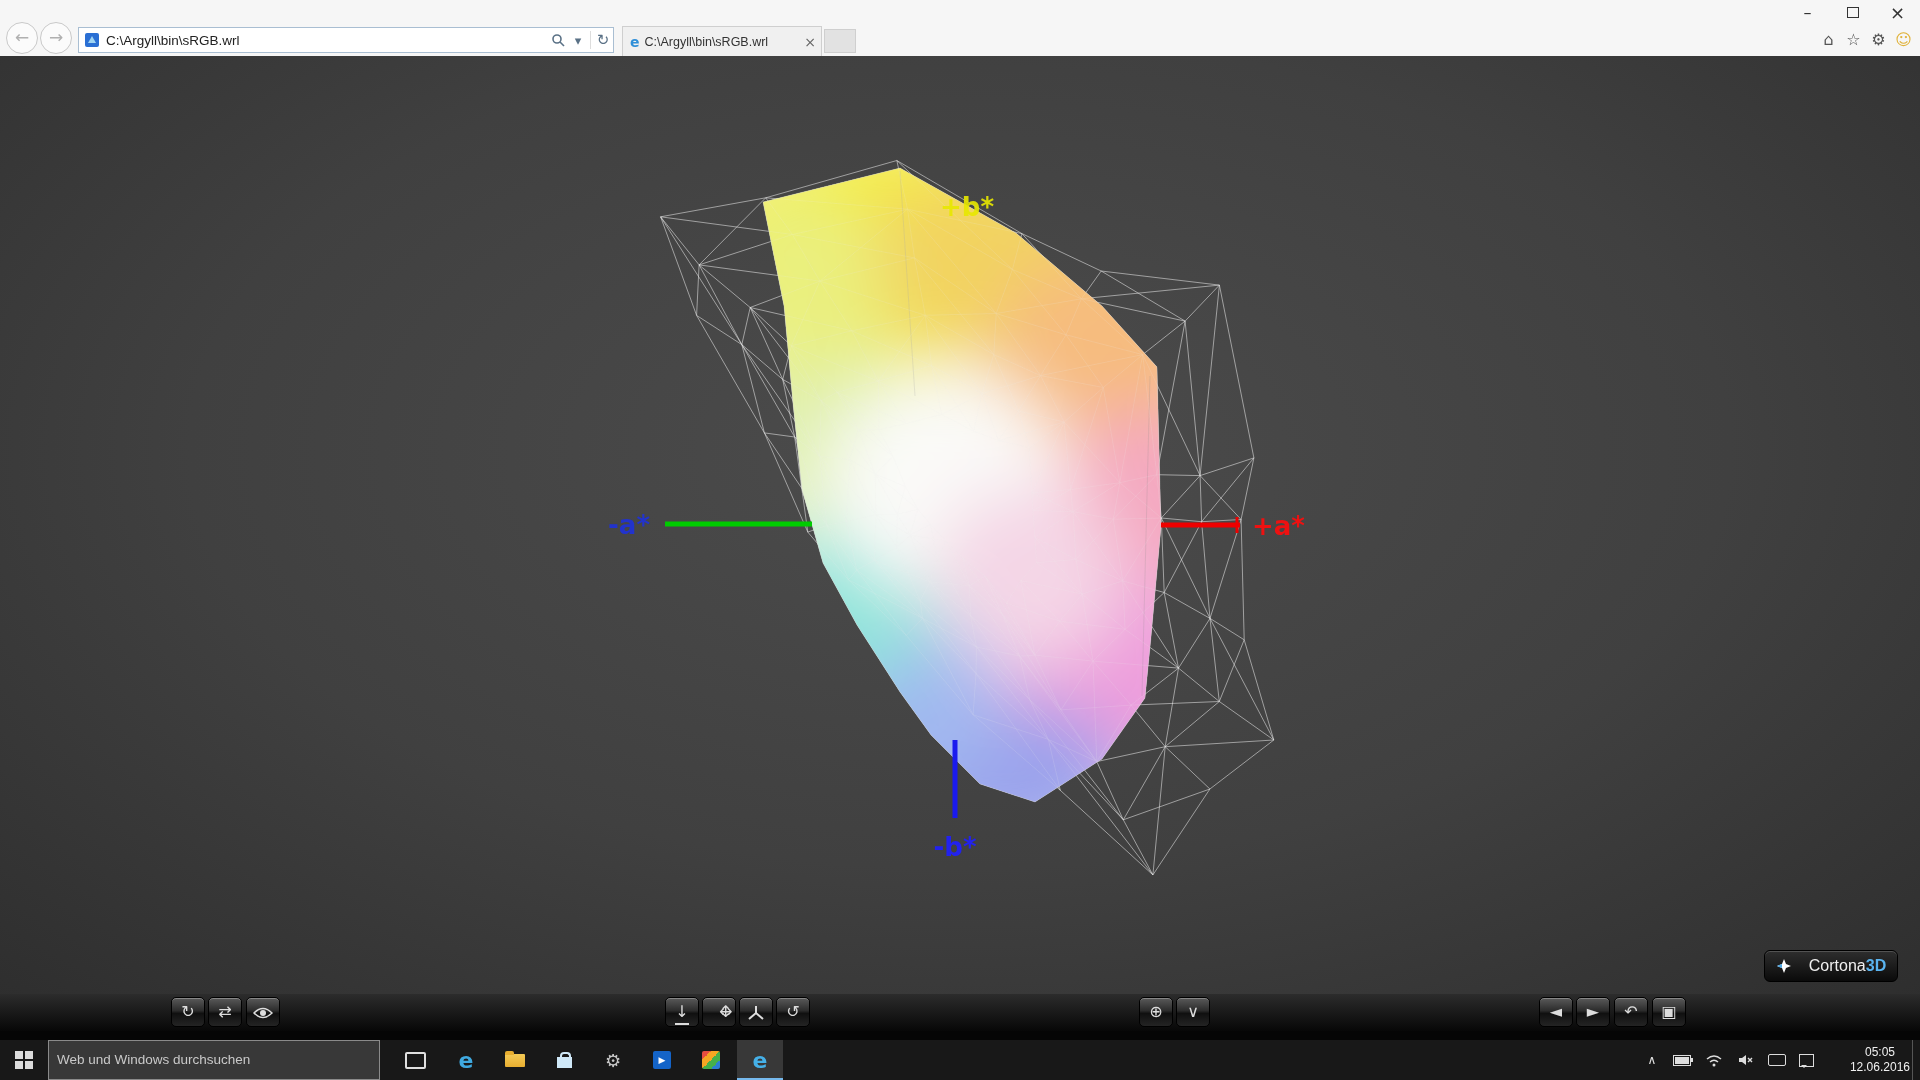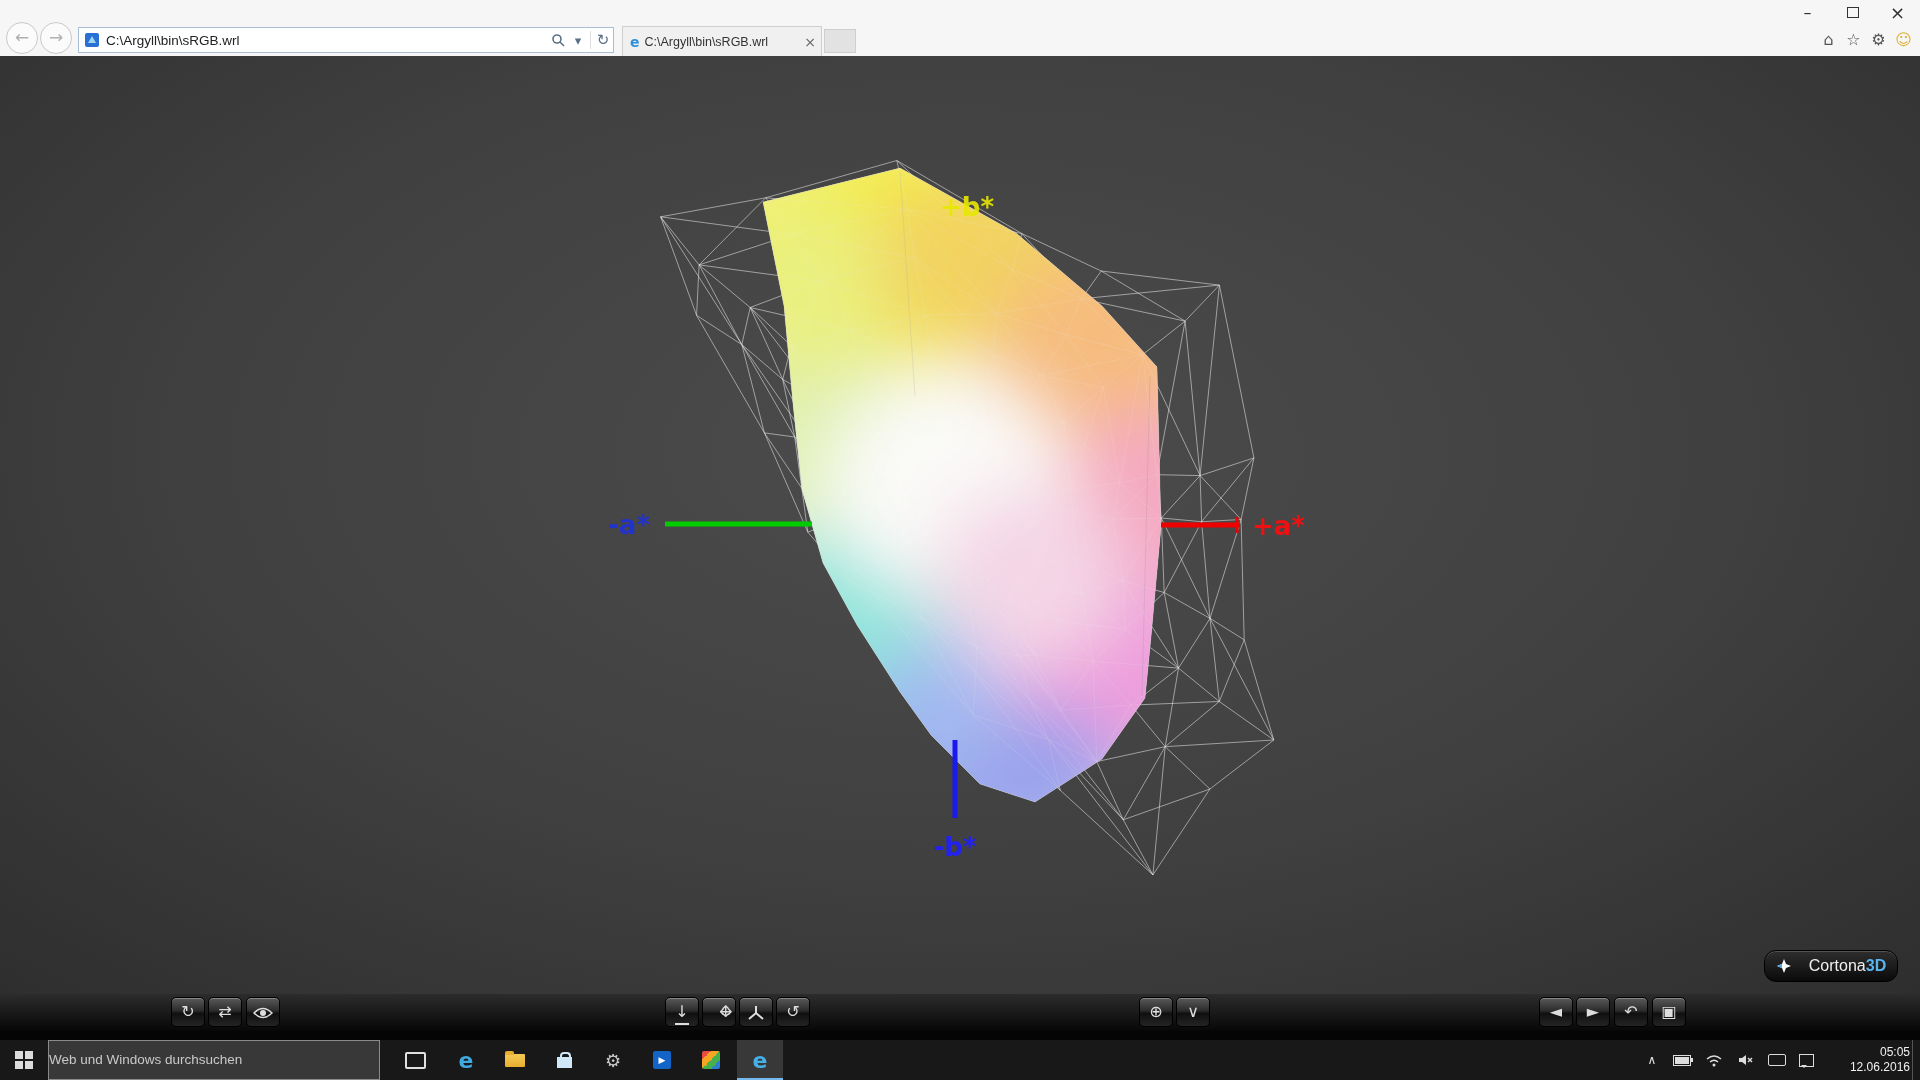--- a/index.html
+++ b/index.html
@@ -28,21 +28,21 @@
   .tab .ico { color:#2f8fd8; font-weight:bold; font-size:14px; margin:0 5px 0 7px; flex:none; }
   .tab .closex { width:22px; text-align:center; color:#666; font-size:14px; flex:none; }
   .newtab { position:absolute; left:824px; top:29px; width:32px; height:24px; background:#e2e2e2;
             border:1px solid #cfcfcf; box-sizing:border-box; }
   .chrome-icons { position:absolute; top:28px; right:6px; display:flex; gap:4px; }
   .chrome-icons .ci { width:21px; height:24px; text-align:center; line-height:24px; font-size:16px; color:#555; }
 
   
   .viewer { position:absolute; top:56px; left:0; width:1920px; height:938px;
             background:radial-gradient(ellipse 1400px 760px at 50% 42%, #4c4c4c 0%, #404040 55%, #2e2e2e 100%); }
-  .badge { position:absolute; right:22px; bottom:12px; width:132px; height:30px; border-radius:12px;
+  .badge { position:absolute; right:22px; bottom:12px; width:132px; height:30px; border-radius:6px;
            background:linear-gradient(#2e2e2e,#0a0a0a); border:1px solid #000;
            display:flex; align-items:center; justify-content:center; gap:17px;
            box-shadow:inset 0 1px 0 rgba(255,255,255,.18); }
   .badge .t1 { color:#f0f0f0; font-size:16px; }
   .badge .t2 { color:#5ab4f0; font-size:16px; font-weight:bold; }
 
   
   .vtoolbar { position:absolute; top:994px; left:0; width:1920px; height:37px;
               background:linear-gradient(#2c2c2c,#070707); }
   .vbtn { position:absolute; top:3px; width:34px; height:30px; border-radius:5px;
@@ -55,21 +55,21 @@
   .drop-glyph { display:inline-block; border-bottom:2px solid #ddd; line-height:22px; height:22px; margin-top:2px; }
   .winbottom { position:absolute; top:1031px; left:0; width:1920px; height:9px; background:#050505; }
 
   
   .taskbar { position:absolute; top:1040px; left:0; width:1920px; height:40px; background:#181818; }
   .startbtn { position:absolute; left:0; top:0; width:48px; height:40px; display:flex; align-items:center; justify-content:center; }
   .winlogo { display:grid; grid-template-columns:8px 8px; grid-template-rows:8px 8px; gap:2px; }
   .winlogo div { background:#dcdcdc; }
   .tsearch { position:absolute; left:48px; top:0; width:332px; height:40px; background:#383838;
              border:1px solid #8a8a8a; box-sizing:border-box; color:#c9c9c9; font-size:13.5px;
-             line-height:38px; padding-left:0; }
+             line-height:38px; padding-left:8px; }
   .tcell { position:absolute; top:0; width:46px; height:40px; display:flex; align-items:center; justify-content:center; }
   .app-active { background:rgba(255,255,255,.14); box-shadow:inset 0 -2px 0 #76b9ed; }
   .e-blue { color:#3fa9e0; font-weight:bold; font-size:22px; }
   .taskview-ico { width:17px; height:13px; border:2px solid #e0e0e0; border-radius:2px; }
   .folder-ico { position:relative; width:20px; height:13px; background:linear-gradient(#f4ca56,#e8ae30); border-radius:1px; }
   .folder-ico::before { content:""; position:absolute; top:-3px; left:0; width:9px; height:4px;
                         background:#e8ae30; border-radius:2px 2px 0 0; }
   .bag-ico { position:relative; width:15px; height:11px; background:#cfe8f8; margin-top:5px; }
   .bag-ico::before { content:""; position:absolute; top:-5px; left:3px; width:7px; height:5px;
                      border:2px solid #cfe8f8; border-bottom:none; border-radius:4px 4px 0 0; }
@@ -79,21 +79,21 @@
                   background:linear-gradient(135deg,#e84e40 0 25%,#f6a623 25% 50%,#46b04a 50% 75%,#2d7dd2 75% 100%); }
   .gear-gray { color:#c8c8c8; font-size:18px; }
   .tray { position:absolute; top:0; height:40px; display:flex; align-items:center; justify-content:center; color:#e0e0e0; }
   .batt { position:relative; width:16px; height:9px; border:1px solid #ddd; }
   .batt::after { content:""; position:absolute; right:-3px; top:2px; width:2px; height:4px; background:#ddd; }
   .batt .fill { position:absolute; inset:1px; background:#ddd; }
   .kbd-ico { width:16px; height:10px; border:1px solid #ddd; border-radius:2px; }
   .notif-ico { position:relative; width:13px; height:11px; border:1.5px solid #ddd; }
   .notif-ico::after { content:""; position:absolute; left:1px; bottom:-5px; width:0; height:0;
                       border:3px solid transparent; border-top-color:#ddd; }
-  .clockblk { position:absolute; right:10px; top:5px; text-align:right; color:#f0f0f0;
+  .clockblk { position:absolute; right:10px; top:5px; text-align:center; color:#f0f0f0;
               font-size:12px; line-height:15px; }
   .sliver { position:absolute; right:0; top:0; width:7px; height:40px; border-left:1px solid #555; }
 </style>
 </head>
 <body>
 
 <div class="screen">
 
   <div class="chrome">
     <div class="win-btn" style="right:90px;"><span class="glyph">–</span></div>

